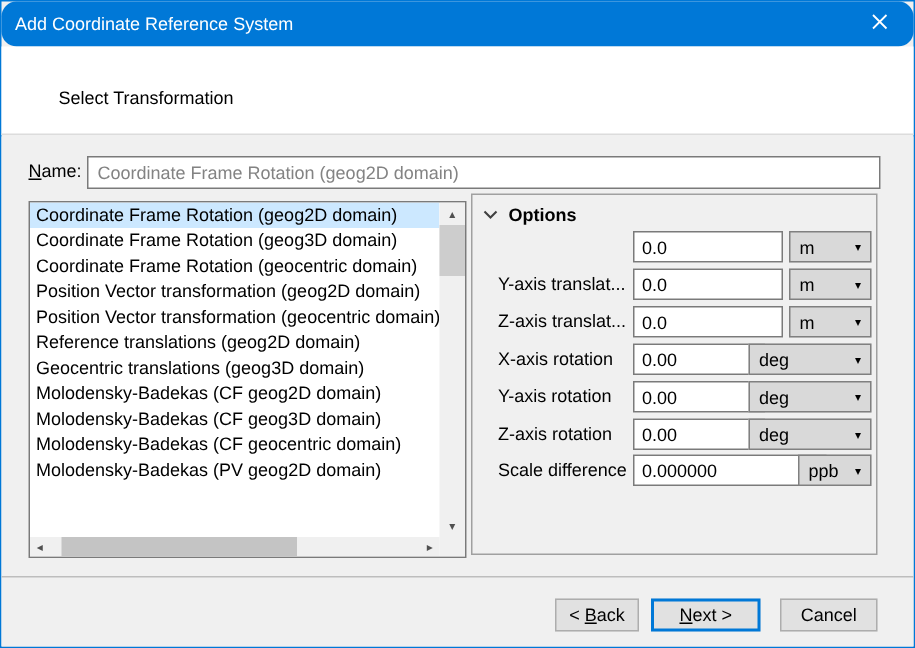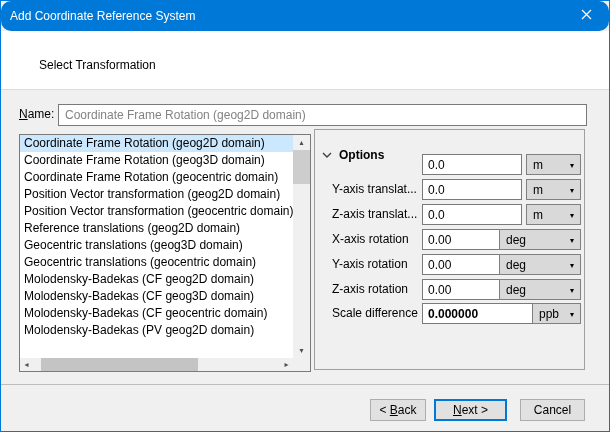--- a/index.html
+++ b/index.html
@@ -32,30 +32,30 @@
   .vthumb { position: absolute; left: 0; top: 15px; width: 17px; height: 34px; background: #cdcdcd; }
 
   .hscroll { position: absolute; left: 0; bottom: 0; right: 17px; height: 13px; background: #f0f0f0; }
   .hscroll .arrow { position: absolute; top: 0; width: 13px; height: 13px; display: flex; align-items: center; justify-content: center; font-size: 8px; color: #505050; font-family: "DejaVu Sans", sans-serif; }
   .hscroll .left { left: 0; }
   .hscroll .right { right: 0; }
   .hthumb { position: absolute; left: 21px; top: 0; width: 157px; height: 13px; background: #c4c4c4; }
   .scroll-corner { position: absolute; right: 0; bottom: 0; width: 17px; height: 13px; background: #f0f0f0; }
 
   .options-panel { position: absolute; left: 313px; top: 38px; width: 271px; height: 241px; border: 1px solid #a0a0a0; background: #f0f0f0; }
-  .options-header { position: absolute; left: 0; top: 16px; height: 18px; display: flex; align-items: center; }
+  .options-header { position: absolute; left: 0; top: 4px; height: 18px; display: flex; align-items: center; }
   .options-chevron { width: 24px; display: flex; align-items: center; justify-content: center; }
   .options-title { font-weight: bold; }
 
   .opt-row { position: absolute; left: 0; right: 0; height: 21px; }
   .opt-label { position: absolute; left: 17px; top: 3px; white-space: nowrap; }
   .opt-input { position: absolute; left: 107px; top: 0; height: 21px; border: 1px solid #7a7a7a; background: #fff; font-family: "Liberation Sans", sans-serif; font-size: 12px; padding: 0 5px; outline: none; color: #000; }
   .w-trans { width: 100px; }
   .w-rot { width: 88px; }
-  .w-scale { width: 129px; font-weight: bold; }
+  .w-scale { width: 129px; }
   .combo { position: absolute; right: 3px; top: 0; height: 21px; background: #d9d9d9; border: 1px solid #808080; display: flex; align-items: center; padding-left: 6px; }
   .combo .combo-arrow { position: absolute; right: 6px; top: 50%; transform: translateY(-50%); font-size: 8px; color: #000; font-family: "DejaVu Sans", sans-serif; }
   .c-trans { width: 55px; }
   .c-rot { width: 82px; }
   .c-scale { width: 49px; }
 
   .separator { position: absolute; left: 0; right: 0; top: 293px; height: 1px; background: #bdbdbd; }
 
   .btn { position: absolute; top: 308px; height: 22px; background: #e1e1e1; border: 1px solid #adadad; font-family: "Liberation Sans", sans-serif; font-size: 12px; color: #000; display: flex; align-items: center; justify-content: center; }
   .btn-back { left: 369px; width: 56px; }
@@ -89,21 +89,20 @@
 
     <div class="listbox">
       <div class="list-items">
         <div class="list-item selected">Coordinate Frame Rotation (geog2D domain)</div>
         <div class="list-item">Coordinate Frame Rotation (geog3D domain)</div>
         <div class="list-item">Coordinate Frame Rotation (geocentric domain)</div>
         <div class="list-item">Position Vector transformation (geog2D domain)</div>
         <div class="list-item">Position Vector transformation (geocentric domain)</div>
         <div class="list-item">Reference translations (geog2D domain)</div>
         <div class="list-item">Geocentric translations (geog3D domain)</div>
-        <div class="list-item">Geocentric translations (geocentric domain)</div>
         <div class="list-item">Molodensky-Badekas (CF geog2D domain)</div>
         <div class="list-item">Molodensky-Badekas (CF geog3D domain)</div>
         <div class="list-item">Molodensky-Badekas (CF geocentric domain)</div>
         <div class="list-item">Molodensky-Badekas (PV geog2D domain)</div>
       </div>
       <div class="vscroll">
         <div class="arrow up">▴</div>
         <div class="vthumb"></div>
         <div class="arrow down">▾</div>
       </div>

